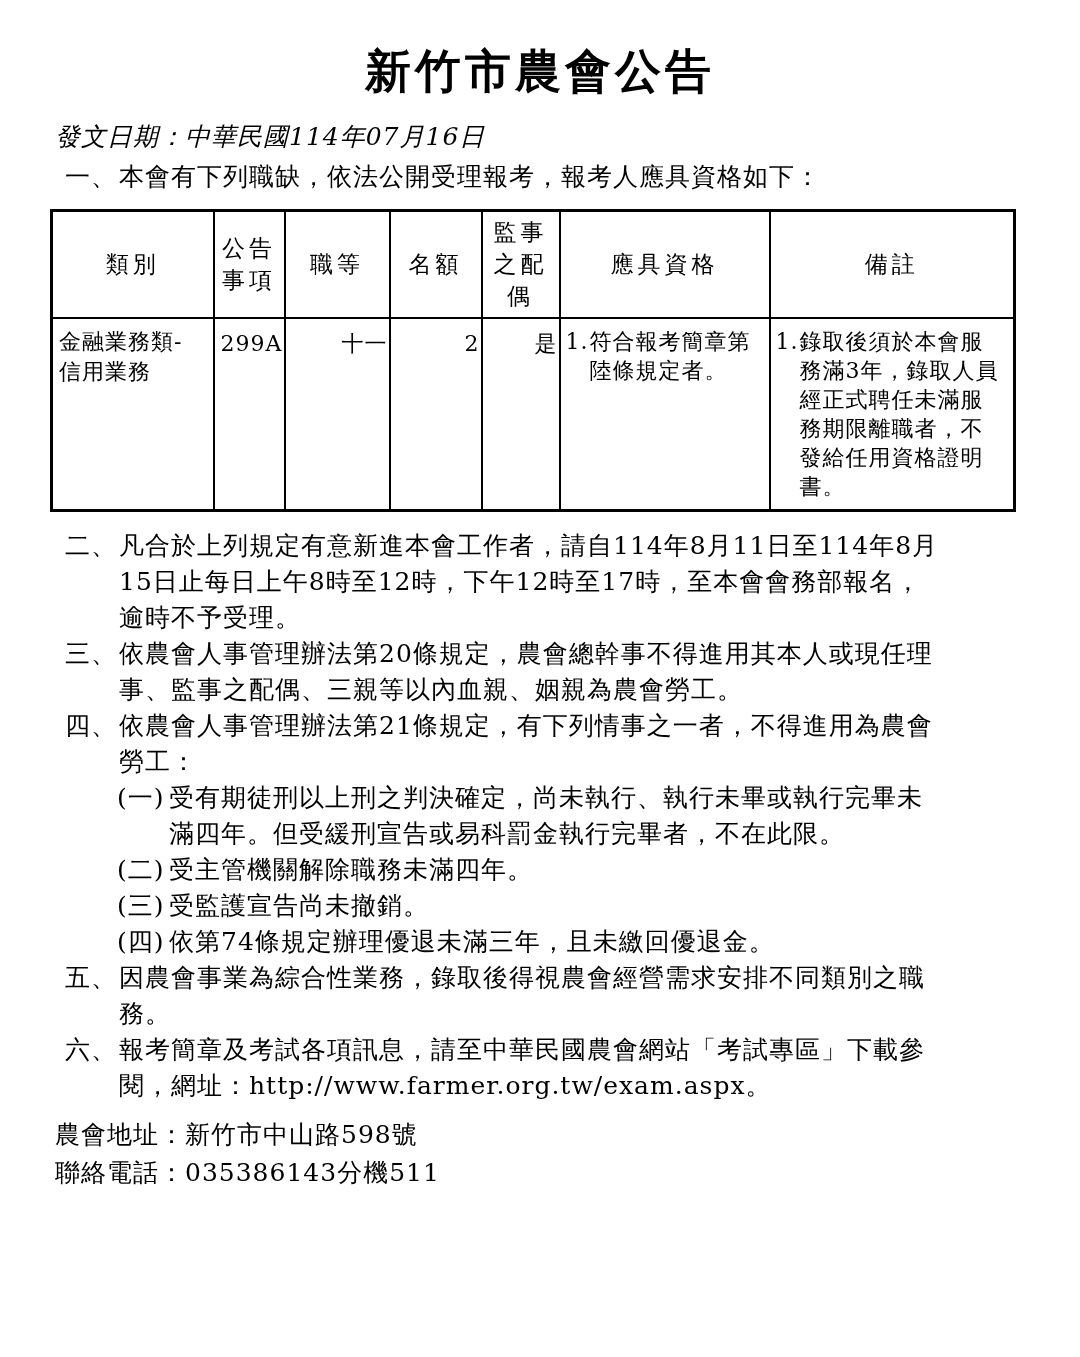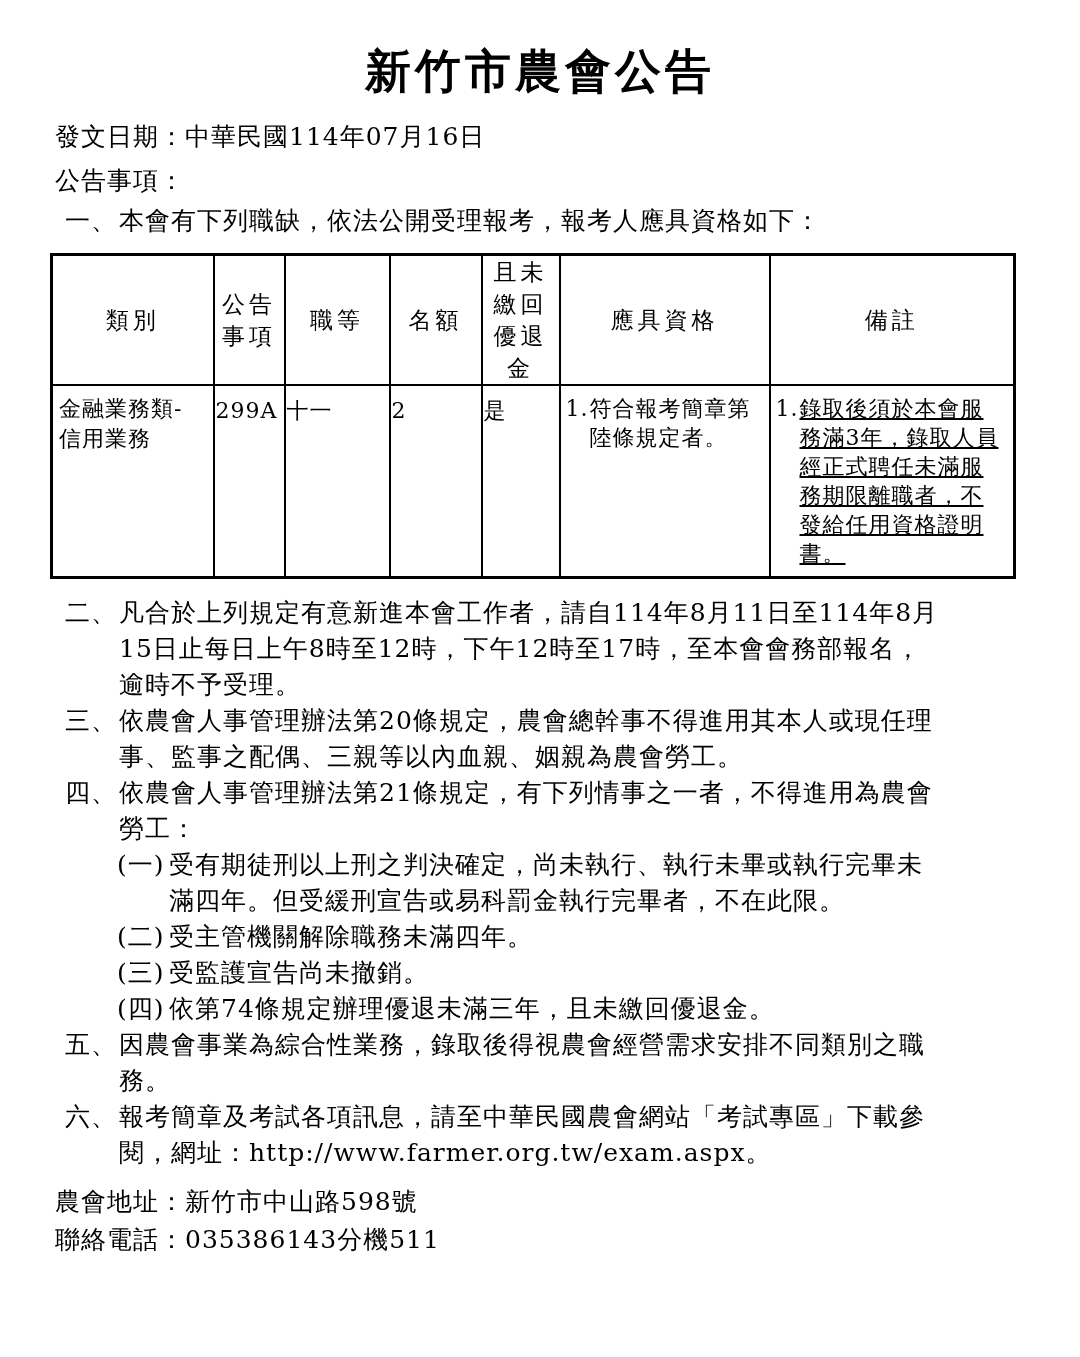--- a/index.html
+++ b/index.html
@@ -20,20 +20,21 @@
   }
   .content{
     margin:16px 0 0 55px;
     width:910px;
     font-size:25px;
     letter-spacing:1px;
   }
   .field{
     line-height:44px;
     white-space:nowrap;
+    font-style:italic;
   }
   .row{
     display:flex;
     margin-left:10px;
     line-height:36px;
   }
   .row .no{flex:none;width:54px;}
   .row .txt{width:820px;}
   .sub{margin-left:62px;}
   .sub .sno{flex:none;width:52px;}
@@ -60,48 +61,45 @@
     padding:0 4px;
   }
   table.vacancy td{
     height:177px;
     font-size:22px;
     letter-spacing:1px;
     vertical-align:top;
     line-height:30px;
   }
   td.cat{padding:8px 18px 8px 6px;margin-top:6px;}
-  td.ctr{text-align:left;padding-top:10px;}
+  td.ctr{text-align:right;padding-top:10px;}
   td.hangcell{padding:8px 4px 8px 5px;}
   .hang{display:flex;line-height:29px;}
   .hang .num{flex:none;width:24px;}
   .hang .qbody{width:172px;}
-  .hang .rbody{width:202px;text-decoration:underline;}
+  .hang .rbody{width:202px;}
   .footer{
     margin-top:12px;
   }
   .fline{
     line-height:38px;
     white-space:nowrap;
   }
 </style>
 </head>
 <body>
 
 <div class="page">
 
   <div class="doc-title">新竹市農會公告</div>
 
   <div class="content">
 
     <div class="field">
       <span>發文日期：</span><span>中華民國114年07月16日</span>
-    </div>
-    <div class="field">
-      <span>公告事項：</span><span></span>
     </div>
 
     <div class="row">
       <span class="no">一、</span>
       <span class="txt">本會有下列職缺，依法公開受理報考，報考人應具資格如下：</span>
     </div>
 
     <table class="vacancy">
       <colgroup>
         <col style="width:162px">
@@ -111,21 +109,21 @@
           <col style="width:78px">
           <col style="width:210px">
           <col style="width:245px">
       </colgroup>
       <thead>
         <tr>
           <th>類別</th>
           <th>公告事項</th>
           <th>職等</th>
           <th>名額</th>
-          <th>且未繳回優退金</th>
+          <th>監事之配偶</th>
           <th>應具資格</th>
           <th>備註</th>
         </tr>
       </thead>
       <tbody>
         <tr>
           <td class="cat">金融業務類-信用業務</td>
           <td class="ctr">299A</td>
           <td class="ctr">十一</td>
           <td class="ctr">2</td>

